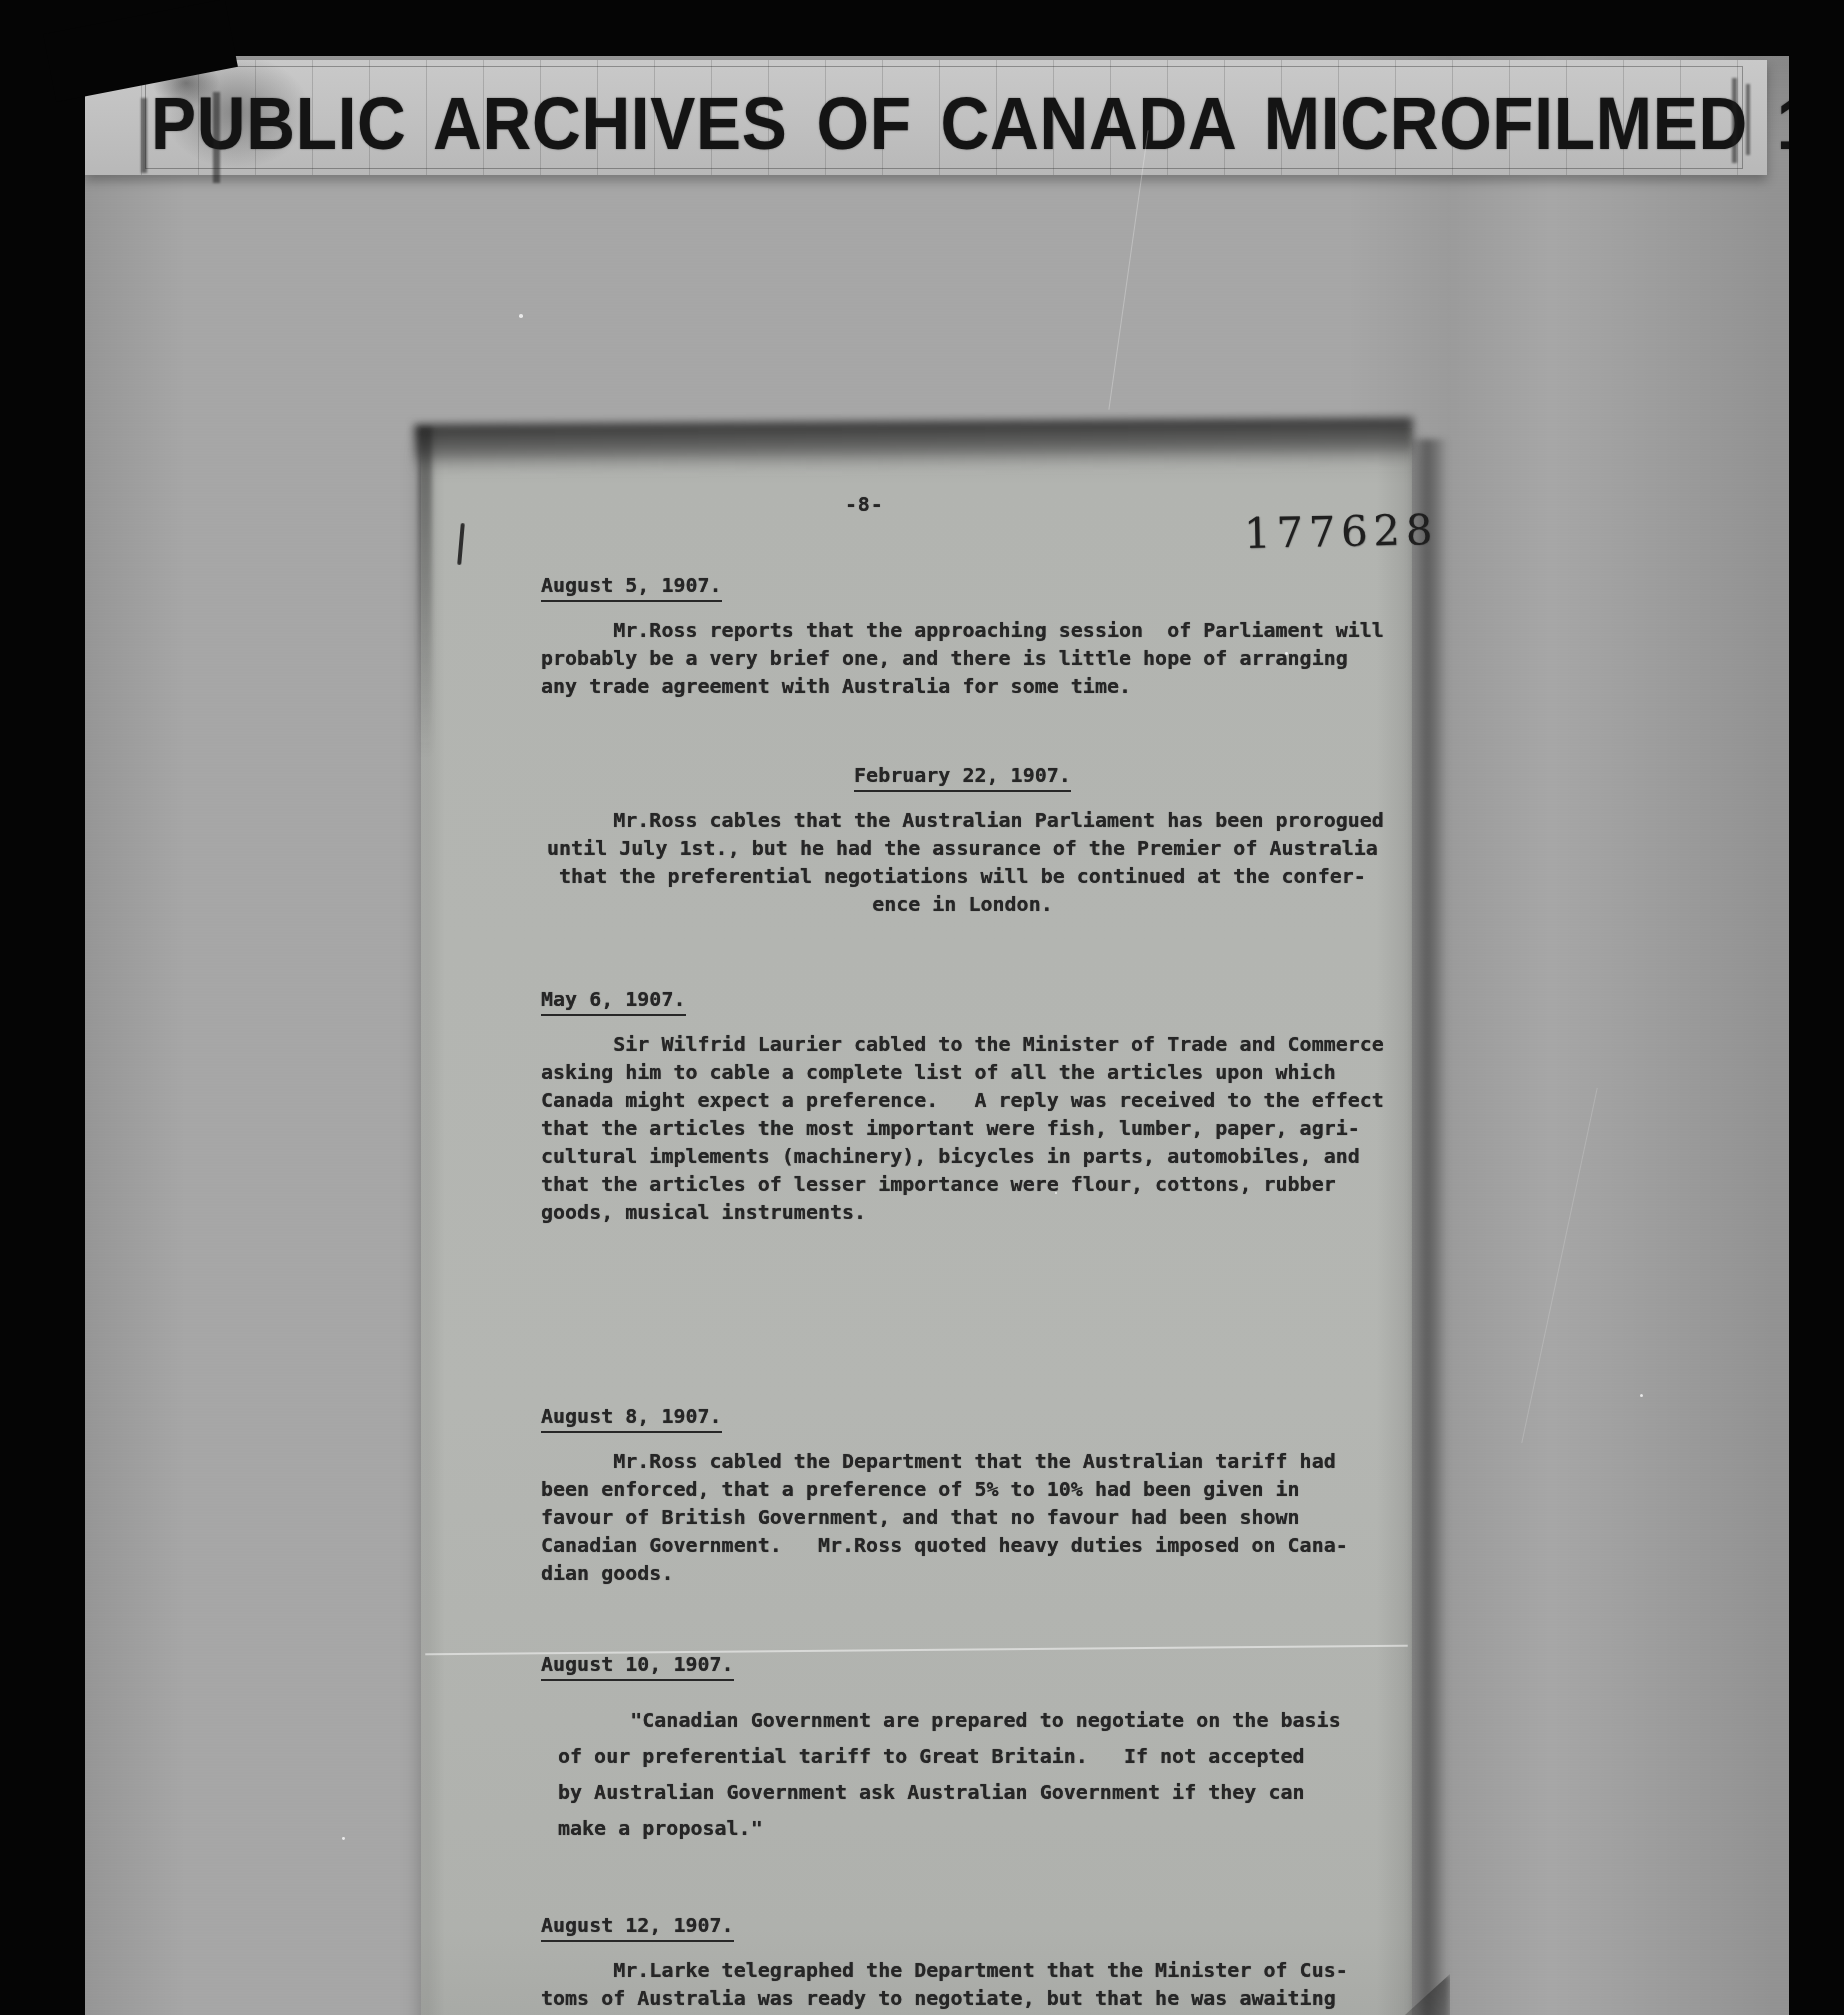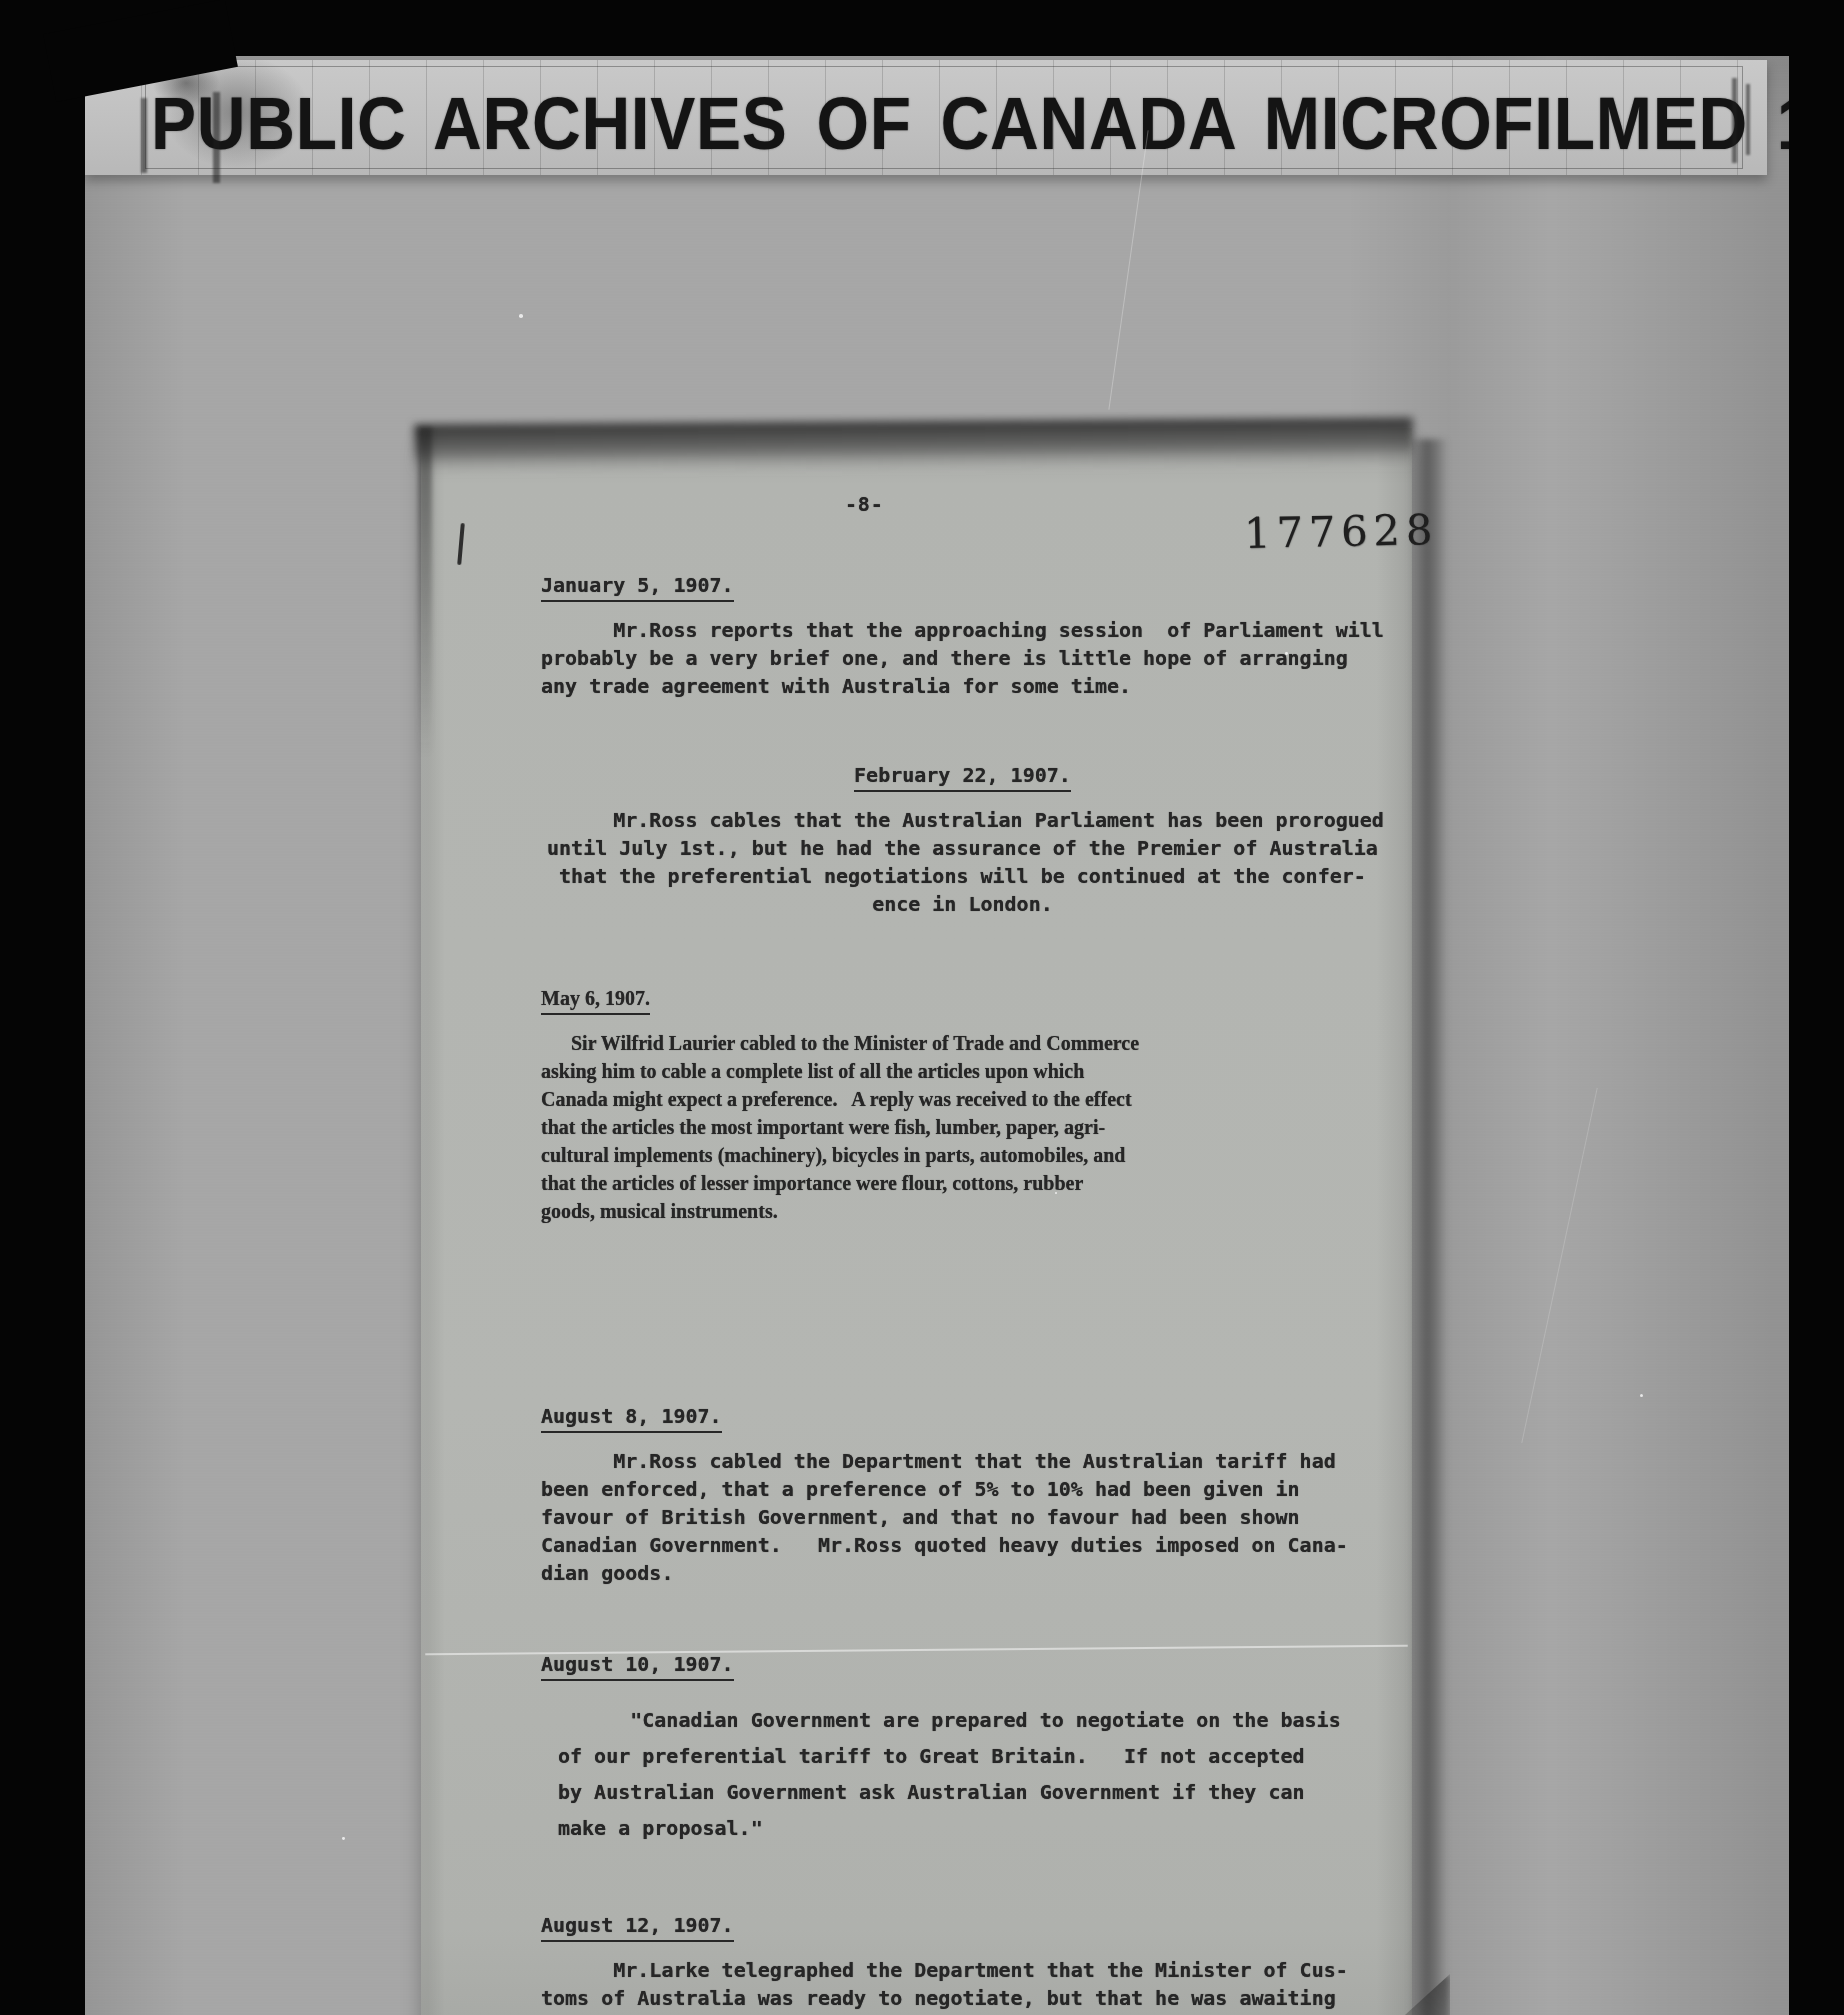--- a/index.html
+++ b/index.html
@@ -59,21 +59,21 @@
   #page-num{left:761px;top:436px;letter-spacing:0.8px;}
   #stamp{left:1160px;top:451px;font-family:"DejaVu Serif",serif;font-weight:400;
          font-size:42px;letter-spacing:5.6px;color:#1f1f1f;transform:rotate(-1.2deg);
          text-shadow:0.4px 0.4px 1.2px rgba(25,25,25,.55);}
 
   .section{position:absolute;left:457px;}
   .section .heading{display:inline-block;white-space:pre;line-height:20px;
          padding-bottom:5.2px;border-bottom:2.8px solid #272727;margin-bottom:13.7px;}
   .section .body{white-space:pre;line-height:28px;}
   .section .quote{white-space:pre;line-height:36px;margin-left:17px;margin-top:7.3px;}
-  #sec-jan{top:517px;}  #sec-feb{top:707px;text-align:center;}  #sec-may{top:931px;font-family:Liberation Serif, serif;}
+  #sec-jan{top:517px;}  #sec-feb{top:707px;text-align:center;}  #sec-may{top:931px;}
   #sec-aug8{top:1348px;} #sec-aug10{top:1560px;margin-top:36px;} #sec-aug12{top:1857px;}
 
   
   .blk{position:absolute;background:#050505;}
   #blk-top{left:0;top:0;width:1844px;height:56px;}
   #blk-left{left:0;top:0;width:85px;height:2337px;}
   #blk-right{left:1789px;top:0;width:55px;height:2337px;}
   #blk-corner-tl{left:48px;top:16px;width:185px;height:69px;transform:rotate(-11deg);}
 
   
@@ -104,21 +104,21 @@
     <div id="page-left-streak"></div>
     <div id="page-right-shadow"></div>
 
     <div id="fold-bottom-right"></div>
     <div id="pen-mark"></div>
 
     <div class="typed" id="page-num">-8-</div>
     <div class="typed" id="stamp">177628</div>
 
     <div class="section typed" id="sec-jan">
-      <div class="heading">January 5, 1907.</div>
+      <div class="heading">August 5, 1907.</div>
       <div class="body">      Mr.Ross reports that the approaching session  of Parliament will
 probably be a very brief one, and there is little hope of arranging
 any trade agreement with Australia for some time.</div>
     </div>
 
     <div class="section typed" id="sec-feb">
       <div class="heading">February 22, 1907.</div>
       <div class="body">      Mr.Ross cables that the Australian Parliament has been prorogued
 until July 1st., but he had the assurance of the Premier of Australia
 that the preferential negotiations will be continued at the confer-

